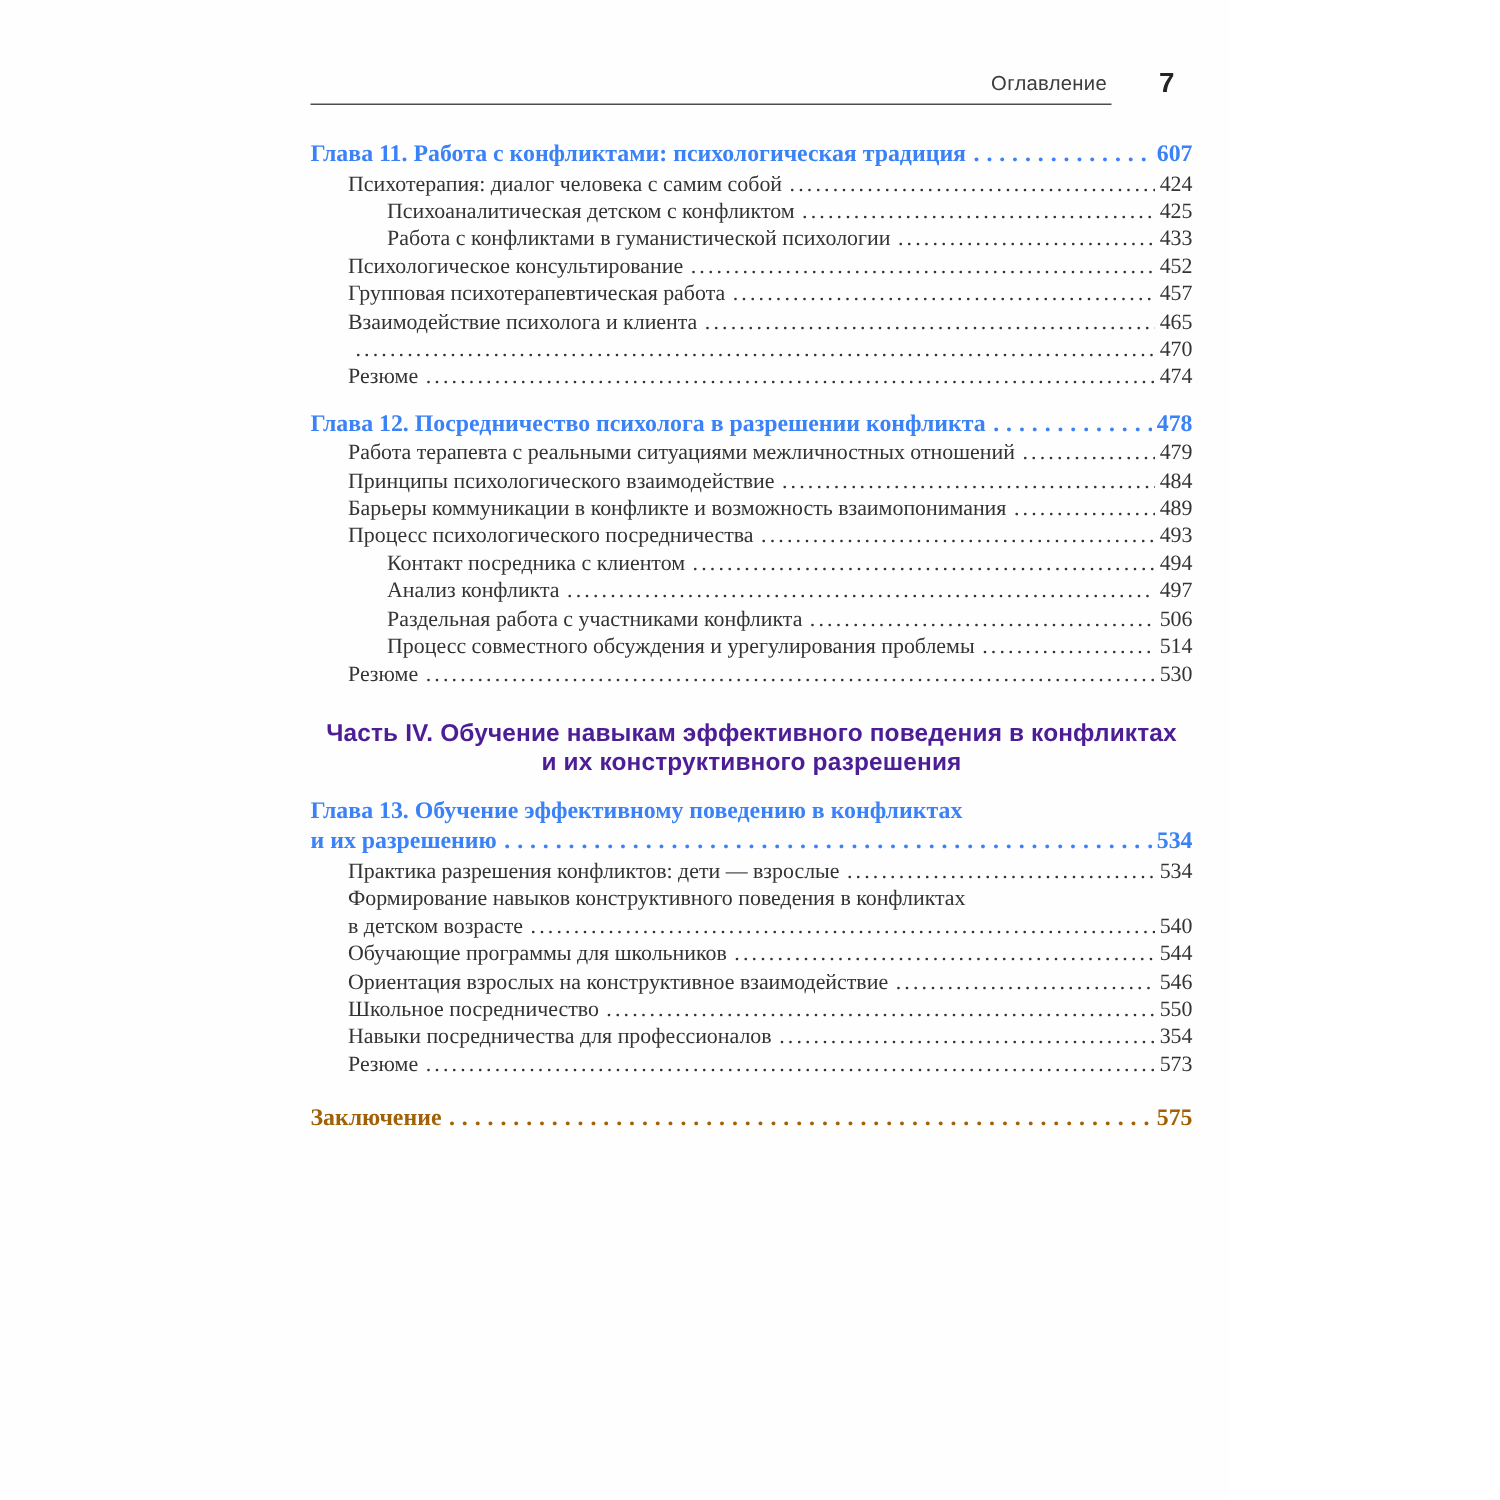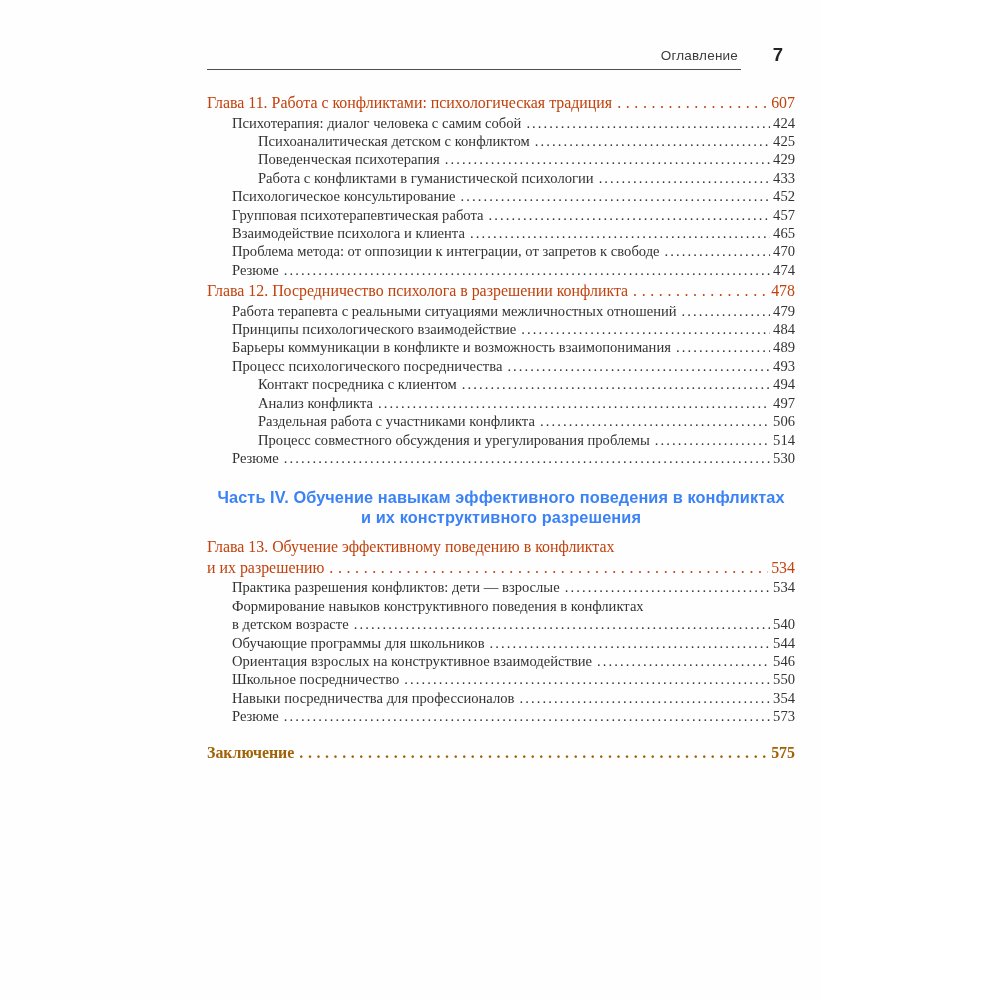--- a/index.html
+++ b/index.html
@@ -79,39 +79,39 @@
 
   .entry {
     font-size: 14.6px;
     line-height: 18.4px;
     color: #333333;
   }
   .lvl1 { padding-left: 25px; }
   .lvl2 { padding-left: 51px; }
 
   .chapter {
-    font-weight: normal;
+    font-weight: bold;
     font-size: 15.9px;
     line-height: 20.5px;
-    margin-top: 2px;
-    color: #c2410c;
+    margin-top: 12px;
+    color: #3b82f6;
   }
   .chapter .leader::after,
   .conclusion .leader::after {
     letter-spacing: 4.6px;
   }
 
   .part {
     font-family: "Liberation Sans", sans-serif;
     font-weight: bold;
     font-size: 16.3px;
     line-height: 19.5px;
     text-align: center;
     margin: 21px 0 10px;
-    color: #3b82f6;
+    color: #4c1d95;
     letter-spacing: 0.1px;
   }
 
   .conclusion {
     font-weight: bold;
     font-size: 15.9px;
     line-height: 20.5px;
     margin-top: 17px;
     color: #a16207;
   }
@@ -145,27 +145,20 @@
         </div>
         <div class="item entry lvl2">
           <div class="line flex">
             <span class="title">Психоаналитическая детском с конфликтом</span>
             <span class="leader"></span>
             <span class="page-num">425</span>
           </div>
         </div>
         <div class="item entry lvl2">
           <div class="line flex">
-            <span class="title">Поведенческая психотерапия</span>
-            <span class="leader"></span>
-            <span class="page-num">429</span>
-          </div>
-        </div>
-        <div class="item entry lvl2">
-          <div class="line flex">
             <span class="title">Работа с конфликтами в гуманистической психологии</span>
             <span class="leader"></span>
             <span class="page-num">433</span>
           </div>
         </div>
         <div class="item entry lvl1">
           <div class="line flex">
             <span class="title">Психологическое консультирование</span>
             <span class="leader"></span>
             <span class="page-num">452</span>
@@ -180,21 +173,20 @@
         </div>
         <div class="item entry lvl1">
           <div class="line flex">
             <span class="title">Взаимодействие психолога и клиента</span>
             <span class="leader"></span>
             <span class="page-num">465</span>
           </div>
         </div>
         <div class="item entry lvl1">
           <div class="line flex">
-            <span class="title">Проблема метода: от оппозиции к интеграции, от запретов к свободе</span>
             <span class="leader"></span>
             <span class="page-num">470</span>
           </div>
         </div>
         <div class="item entry lvl1">
           <div class="line flex">
             <span class="title">Резюме</span>
             <span class="leader"></span>
             <span class="page-num">474</span>
           </div>

